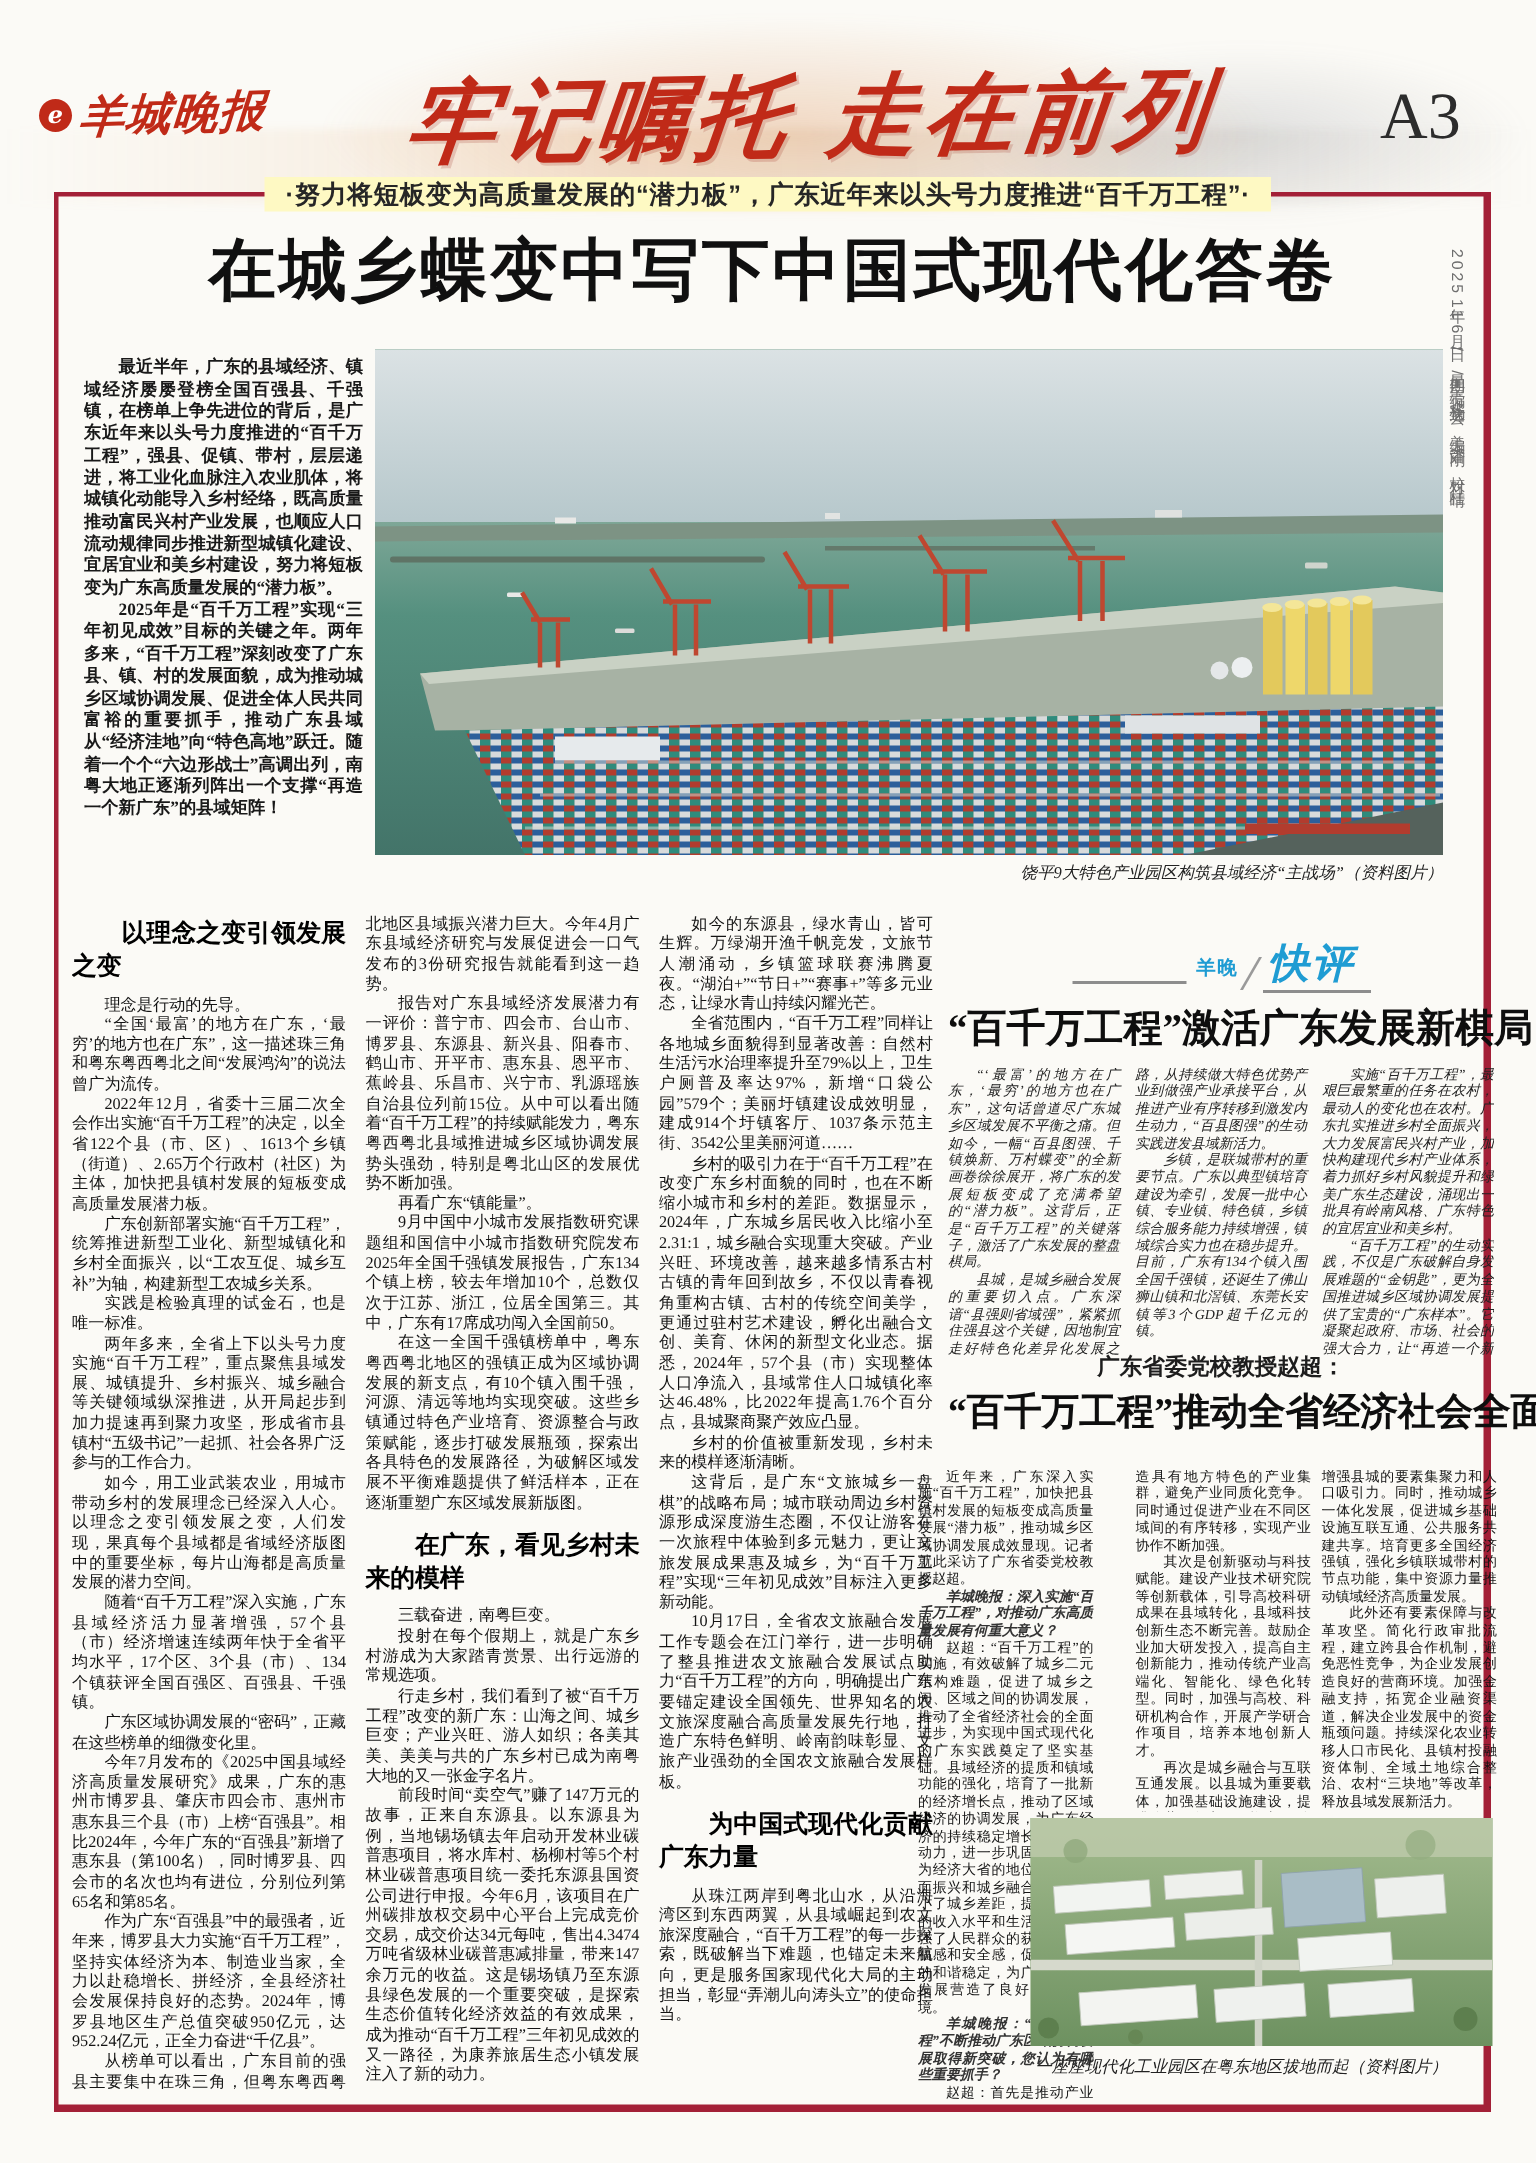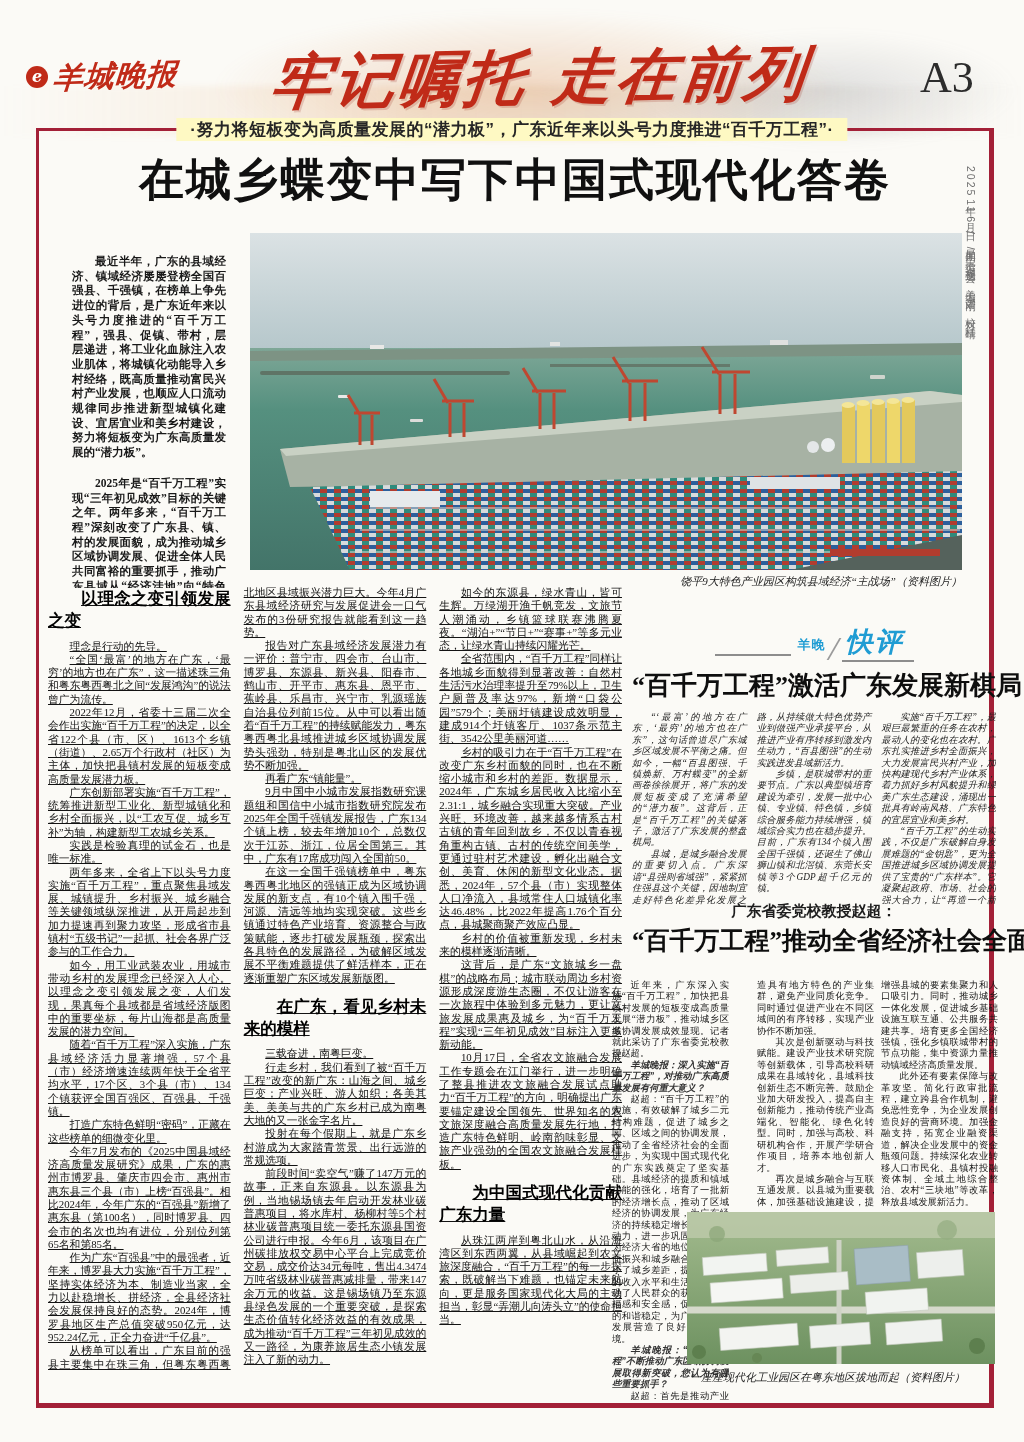--- a/index.html
+++ b/index.html
@@ -42,30 +42,30 @@
 
   .headline{position:absolute;left:75px;top:150px;width:880px;text-align:center;
     font-size:45px;font-weight:900;color:#101010;letter-spacing:2px;white-space:nowrap;}
 
   .dateline{position:absolute;left:964px;top:166px;height:520px;
     writing-mode:vertical-rl;font-family:"Liberation Sans","DejaVu Sans",sans-serif;
     font-size:10.5px;color:#6e6e6e;letter-spacing:2px;}
 
   .intro{position:absolute;left:56px;top:238px;width:186px;height:350px;overflow:hidden;
     font-size:11.5px;line-height:14.7px;font-weight:600;text-align:justify;color:#191919;}
-  .intro p{margin:16px;text-indent:2em;}
+  .intro p{margin:0;text-indent:2em;}
 
   .photo1{position:absolute;left:250px;top:233px;width:712px;height:337px;overflow:hidden;background:#6f998a;}
   .photo1 svg{display:block;width:100%;height:100%;}
   .caption1{position:absolute;left:420px;top:574px;width:542px;text-align:right;
     font-size:11px;font-style:italic;color:#222;}
 
-  .article{position:absolute;left:48px;top:586px;width:574px;height:794px;
+  .article{position:absolute;left:48px;top:610px;width:574px;height:794px;
     column-count:3;column-gap:13px;column-fill:auto;overflow:hidden;
-    font-size:10.8px;line-height:13.3px;text-align:justify;color:#131313;text-decoration:underline;}
+    font-size:10.8px;line-height:13.3px;text-align:justify;color:#131313;}
   .article p{margin:0;text-indent:2em;}
   .article h3{font-family:"Liberation Sans","DejaVu Sans",sans-serif;
     font-size:16.5px;line-height:1.32;margin:11px 0 8px;color:#000;text-indent:2em;break-inside:avoid;}
   .article h3:first-child{margin-top:2px;}
 
   .qp-badge{position:absolute;left:632px;top:628px;width:364px;height:34px;
     display:flex;align-items:flex-end;justify-content:center;gap:7px;}
   .qp-line{width:76px;height:2px;background:#8d8d8d;margin-bottom:6px;}
   .qp-brand{color:#1f9cd3;font-family:"Liberation Sans","DejaVu Sans",sans-serif;
     font-size:13px;font-weight:700;margin-bottom:8px;letter-spacing:1px;}
@@ -196,34 +196,34 @@
       <p>理念是行动的先导。</p>
       <p>“全国‘最富’的地方在广东，‘最穷’的地方也在广东”，这一描述珠三角和粤东粤西粤北之间“发展鸿沟”的说法曾广为流传。</p>
       <p>2022年12月，省委十三届二次全会作出实施“百千万工程”的决定，以全省122个县（市、区）、1613个乡镇（街道）、2.65万个行政村（社区）为主体，加快把县镇村发展的短板变成高质量发展潜力板。</p>
       <p>广东创新部署实施“百千万工程”，统筹推进新型工业化、新型城镇化和乡村全面振兴，以“工农互促、城乡互补”为轴，构建新型工农城乡关系。</p>
       <p>实践是检验真理的试金石，也是唯一标准。</p>
       <p>两年多来，全省上下以头号力度实施“百千万工程”，重点聚焦县域发展、城镇提升、乡村振兴、城乡融合等关键领域纵深推进，从开局起步到加力提速再到聚力攻坚，形成省市县镇村“五级书记”一起抓、社会各界广泛参与的工作合力。</p>
       <p>如今，用工业武装农业，用城市带动乡村的发展理念已经深入人心。以理念之变引领发展之变，人们发现，果真每个县域都是省域经济版图中的重要坐标，每片山海都是高质量发展的潜力空间。</p>
     </div>
   <div>
       <p>随着“百千万工程”深入实施，广东县域经济活力显著增强，57个县（市）经济增速连续两年快于全省平均水平，17个区、3个县（市）、134个镇获评全国百强区、百强县、千强镇。</p>
-      <p>打造广东特色鲜明“密码”，正藏在这些榜单的细微变化里。</p>
+      <p>广东区域协调发展的“密码”，正藏在这些榜单的细微变化里。</p>
       <p>今年7月发布的《2025中国县域经济高质量发展研究》成果，广东的惠州市博罗县、肇庆市四会市、惠州市惠东县三个县（市）上榜“百强县”。相比2024年，今年广东的“百强县”新增了惠东县（第100名），同时博罗县、四会市的名次也均有进位，分别位列第65名和第85名。</p>
       <p>作为广东“百强县”中的最强者，近年来，博罗县大力实施“百千万工程”，坚持实体经济为本、制造业当家，全力以赴稳增长、拼经济，全县经济社会发展保持良好的态势。2024年，博罗县地区生产总值突破950亿元，达952.24亿元，正全力奋进“千亿县”。</p>
       <p>从榜单可以看出，广东目前的强县主要集中在珠三角，但粤东粤西粤北地区县域振兴潜力巨大。今年4月广东县域经济研究与发展促进会一口气发布的3份研究报告就能看到这一趋势。</p>
       <p>报告对广东县域经济发展潜力有一评价：普宁市、四会市、台山市、博罗县、东源县、新兴县、阳春市、鹤山市、开平市、惠东县、恩平市、蕉岭县、乐昌市、兴宁市、乳源瑶族自治县位列前15位。从中可以看出随着“百千万工程”的持续赋能发力，粤东粤西粤北县域推进城乡区域协调发展势头强劲，特别是粤北山区的发展优势不断加强。</p>
       <p>再看广东“镇能量”。</p>
       <p>9月中国中小城市发展指数研究课题组和国信中小城市指数研究院发布2025年全国千强镇发展报告，广东134个镇上榜，较去年增加10个，总数仅次于江苏、浙江，位居全国第三。其中，广东有17席成功闯入全国前50。</p>
       <p>在这一全国千强镇榜单中，粤东粤西粤北地区的强镇正成为区域协调发展的新支点，有10个镇入围千强，河源、清远等地均实现突破。这些乡镇通过特色产业培育、资源整合与政策赋能，逐步打破发展瓶颈，探索出各具特色的发展路径，为破解区域发展不平衡难题提供了鲜活样本，正在逐渐重塑广东区域发展新版图。</p>
     </div>
   <h3>在广东，看见乡村未来的模样</h3>
   <div>
       <p>三载奋进，南粤巨变。</p>
+      <p>投射在每个假期上，就是广东乡村游成为大家踏青赏景、出行远游的常规选项。</p>
       <p>行走乡村，我们看到了被“百千万工程”改变的新广东：山海之间、城乡巨变；产业兴旺、游人如织；各美其美、美美与共的广东乡村已成为南粤大地的又一张金字名片。</p>
-      <p>投射在每个假期上，就是广东乡村游成为大家踏青赏景、出行远游的常规选项。</p>
       <p>前段时间“卖空气”赚了147万元的故事，正来自东源县。以东源县为例，当地锡场镇去年启动开发林业碳普惠项目，将水库村、杨柳村等5个村林业碳普惠项目统一委托东源县国资公司进行申报。今年6月，该项目在广州碳排放权交易中心平台上完成竞价交易，成交价达34元每吨，售出4.3474万吨省级林业碳普惠减排量，带来147余万元的收益。这是锡场镇乃至东源县绿色发展的一个重要突破，是探索生态价值转化经济效益的有效成果，成为推动“百千万工程”三年初见成效的又一路径，为康养旅居生态小镇发展注入了新的动力。</p>
       <p>如今的东源县，绿水青山，皆可生辉。万绿湖开渔千帆竞发，文旅节人潮涌动，乡镇篮球联赛沸腾夏夜。“湖泊+”“节日+”“赛事+”等多元业态，让绿水青山持续闪耀光芒。</p>
       <p>全省范围内，“百千万工程”同样让各地城乡面貌得到显著改善：自然村生活污水治理率提升至79%以上，卫生户厕普及率达97%，新增“口袋公园”579个；美丽圩镇建设成效明显，建成914个圩镇客厅、1037条示范主街、3542公里美丽河道……</p>
       <p>乡村的吸引力在于“百千万工程”在改变广东乡村面貌的同时，也在不断缩小城市和乡村的差距。数据显示，2024年，广东城乡居民收入比缩小至2.31:1，城乡融合实现重大突破。产业兴旺、环境改善，越来越多情系古村古镇的青年回到故乡，不仅以青春视角重构古镇、古村的传统空间美学，更通过驻村艺术建设，孵化出融合文创、美育、休闲的新型文化业态。据悉，2024年，57个县（市）实现整体人口净流入，县域常住人口城镇化率达46.48%，比2022年提高1.76个百分点，县城聚商聚产效应凸显。</p>
       <p>乡村的价值被重新发现，乡村未来的模样逐渐清晰。</p>
       <p>这背后，是广东“文旅城乡一盘棋”的战略布局；城市联动周边乡村资源形成深度游生态圈，不仅让游客在一次旅程中体验到多元魅力，更让文旅发展成果惠及城乡，为“百千万工程”实现“三年初见成效”目标注入更多新动能。</p>
       <p>10月17日，全省农文旅融合发展工作专题会在江门举行，进一步明确了整县推进农文旅融合发展试点助力“百千万工程”的方向，明确提出广东要锚定建设全国领先、世界知名的农文旅深度融合高质量发展先行地，打造广东特色鲜明、岭南韵味彰显、文旅产业强劲的全国农文旅融合发展样板。</p>
     </div>
   <h3>为中国式现代化贡献广东力量</h3>
   <div>

